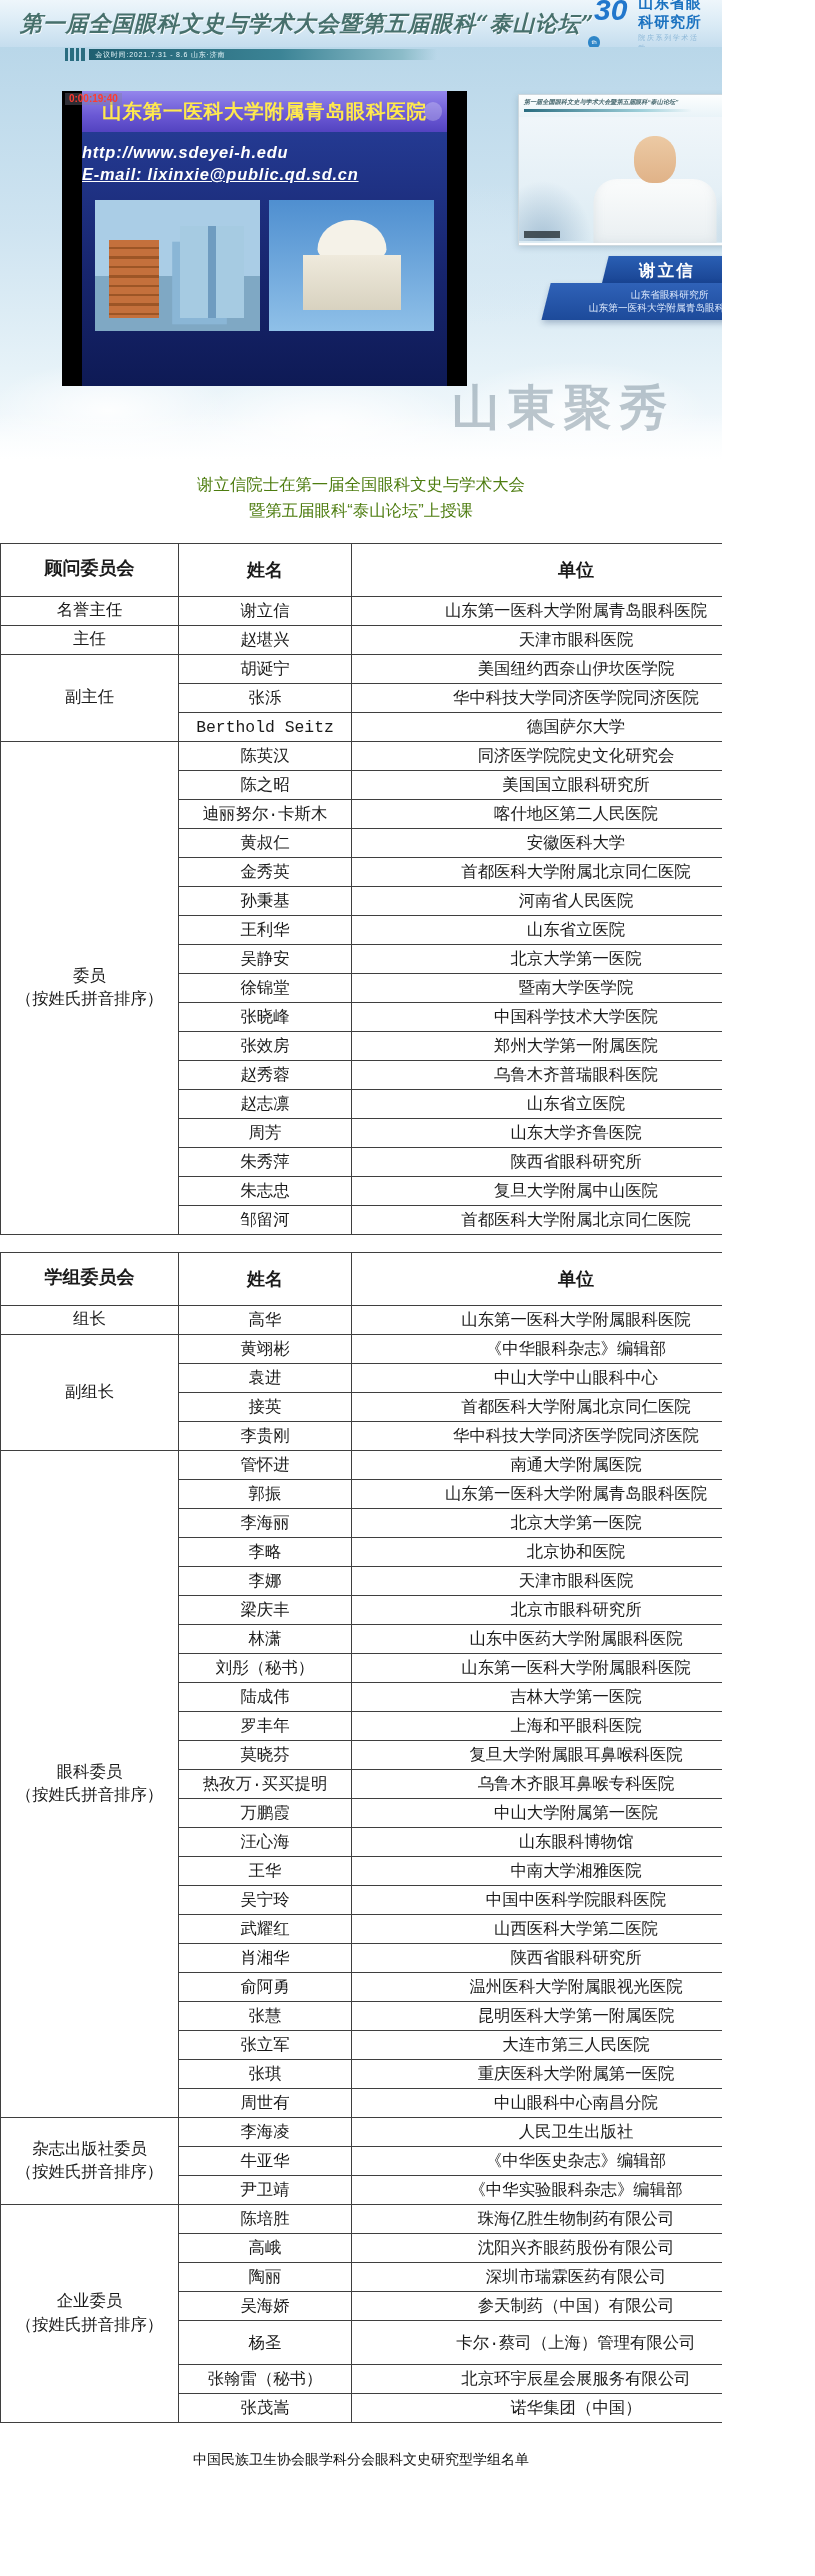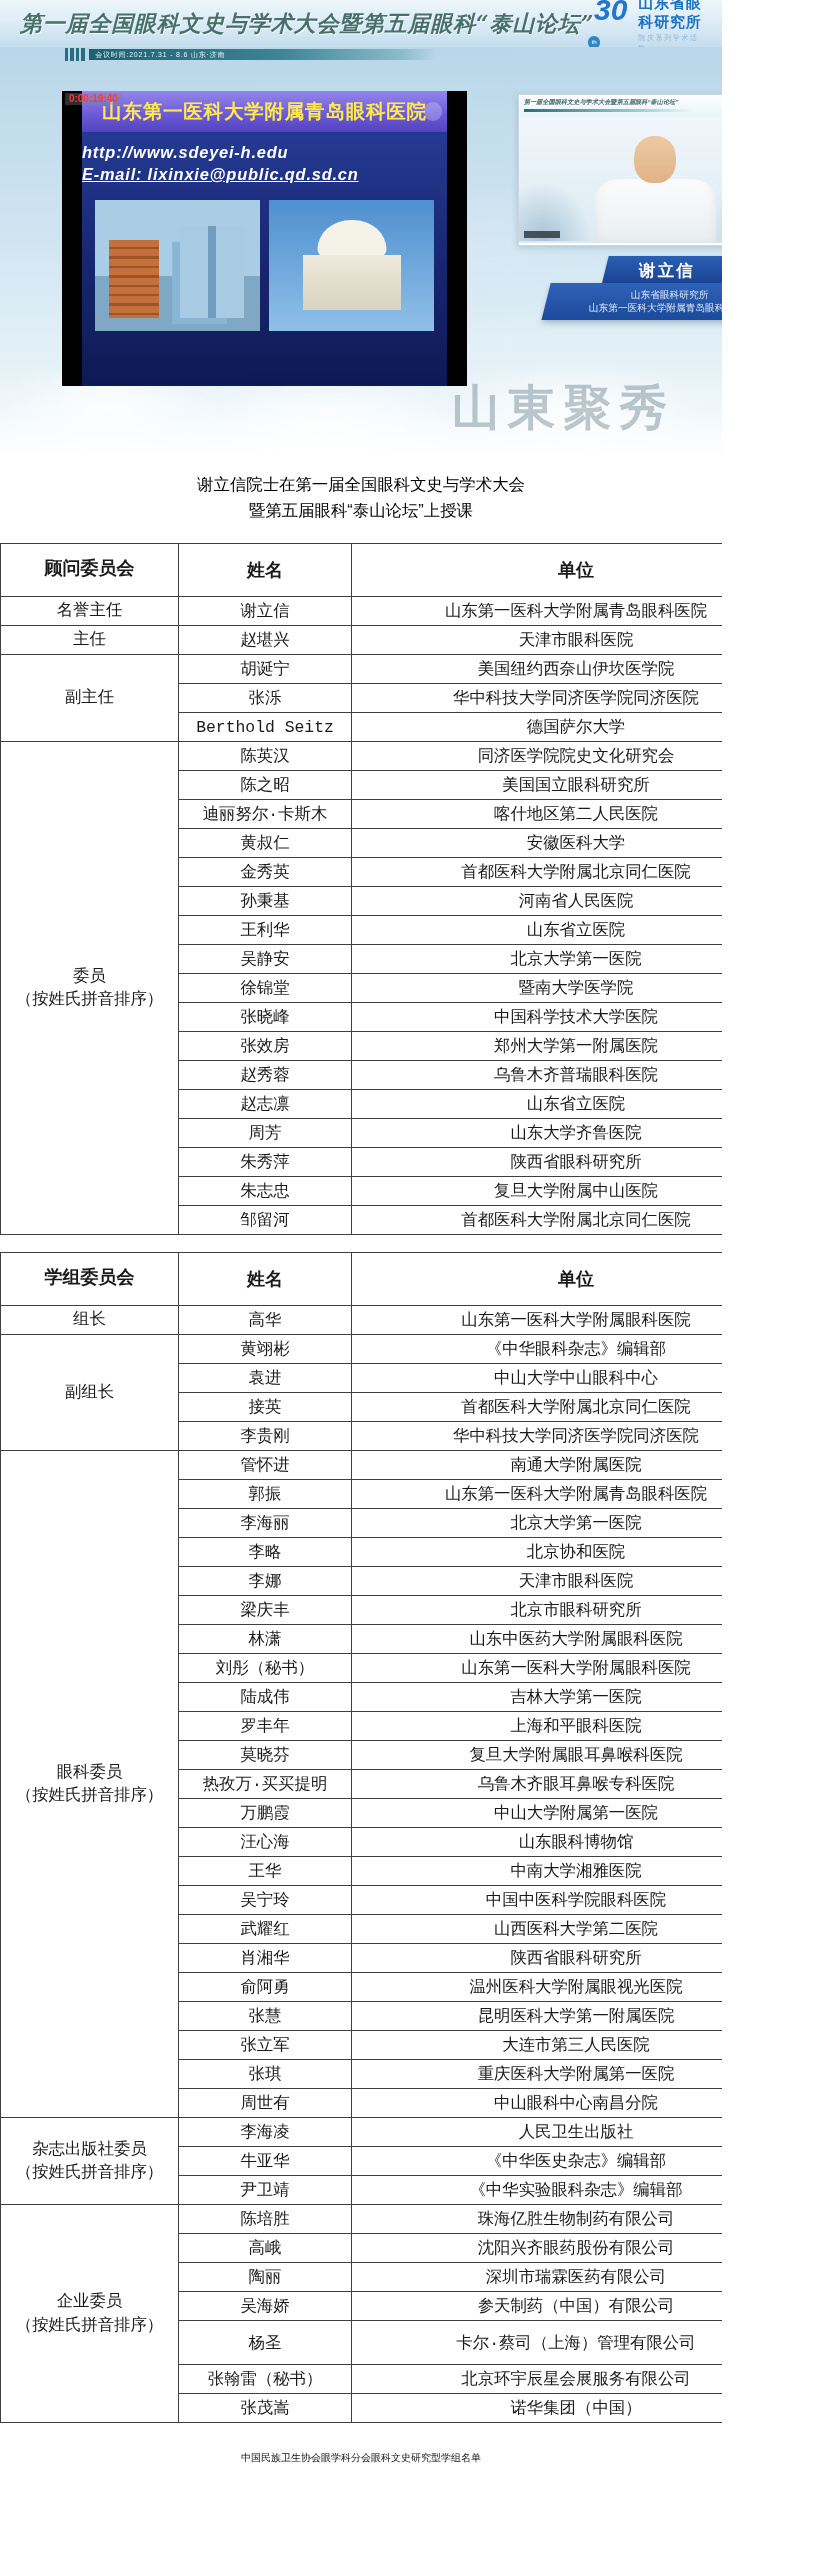--- a/index.html
+++ b/index.html
@@ -92,22 +92,22 @@
     padding:3.9px 34px;letter-spacing:2.3px;box-shadow:1.6px 2.3px 4.7px rgba(20,50,100,.3);}
   .plate-name>span{display:inline-block;transform:skewX(14deg);}
   .plate-orgs{transform:skewX(-14deg);background:linear-gradient(180deg,#2f62b8,#1d4a9a);
     color:#dce8fb;font-size:9.7px;line-height:13.3px;padding:4.7px 4.7px 6.2px;margin-top:-2.3px;
     box-shadow:1.6px 3.1px 6.2px rgba(20,50,100,.3);}
   .plate-orgs>div{transform:skewX(14deg);}
   .calligraphy{position:absolute;right:47px;bottom:20px;font-family:"DejaVu Serif","Liberation Serif",serif;
     font-size:48px;font-weight:bold;color:#5e7585;opacity:.4;letter-spacing:7.8px;z-index:1;text-align:center;}
 
   
-  .caption{margin-top:11px;text-align:center;font-size:16.4px;line-height:26px;color:#000000;}
-  .footer-caption{margin-top:28px;text-align:center;font-size:10px;color:#111;}
+  .caption{margin-top:11px;text-align:center;font-size:16.4px;line-height:26px;color:#4d7c0f;}
+  .footer-caption{margin-top:28px;text-align:center;font-size:14px;color:#111;}
 
   
   table.committee{width:800px;margin:20px auto 0;border-collapse:collapse;table-layout:fixed;font-family:Liberation Mono, monospace;}
   table.t2{margin-top:17px;}
   .committee th,.committee td{border:1.6px solid #3f3f3f;text-align:center;vertical-align:middle;
     padding:0.8px 4.7px;box-sizing:border-box;overflow:hidden;}
   .committee th{height:53px;font-size:18px;font-weight:bold;}
   .committee td{height:29px;font-size:16.4px;}
   .c-role{width:178px;white-space:pre-line;line-height:23.4px;}
   .c-name{width:173px;}

